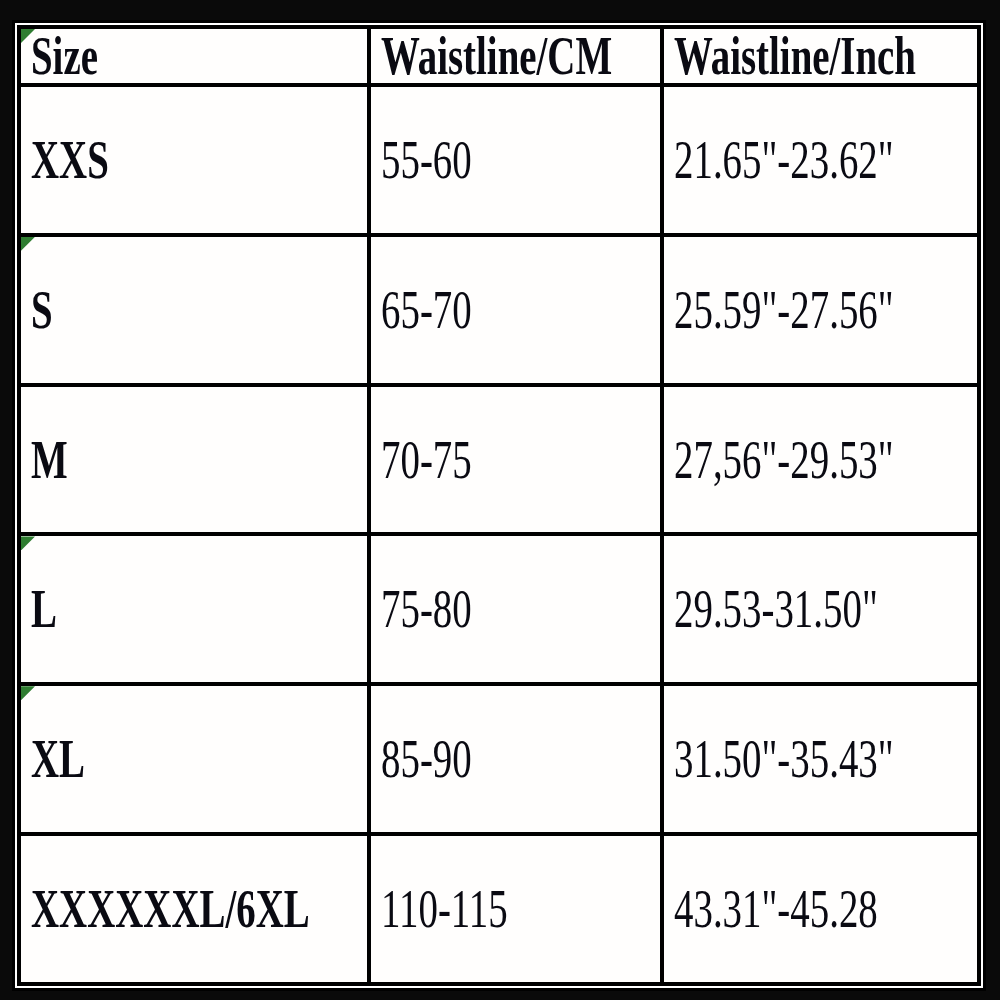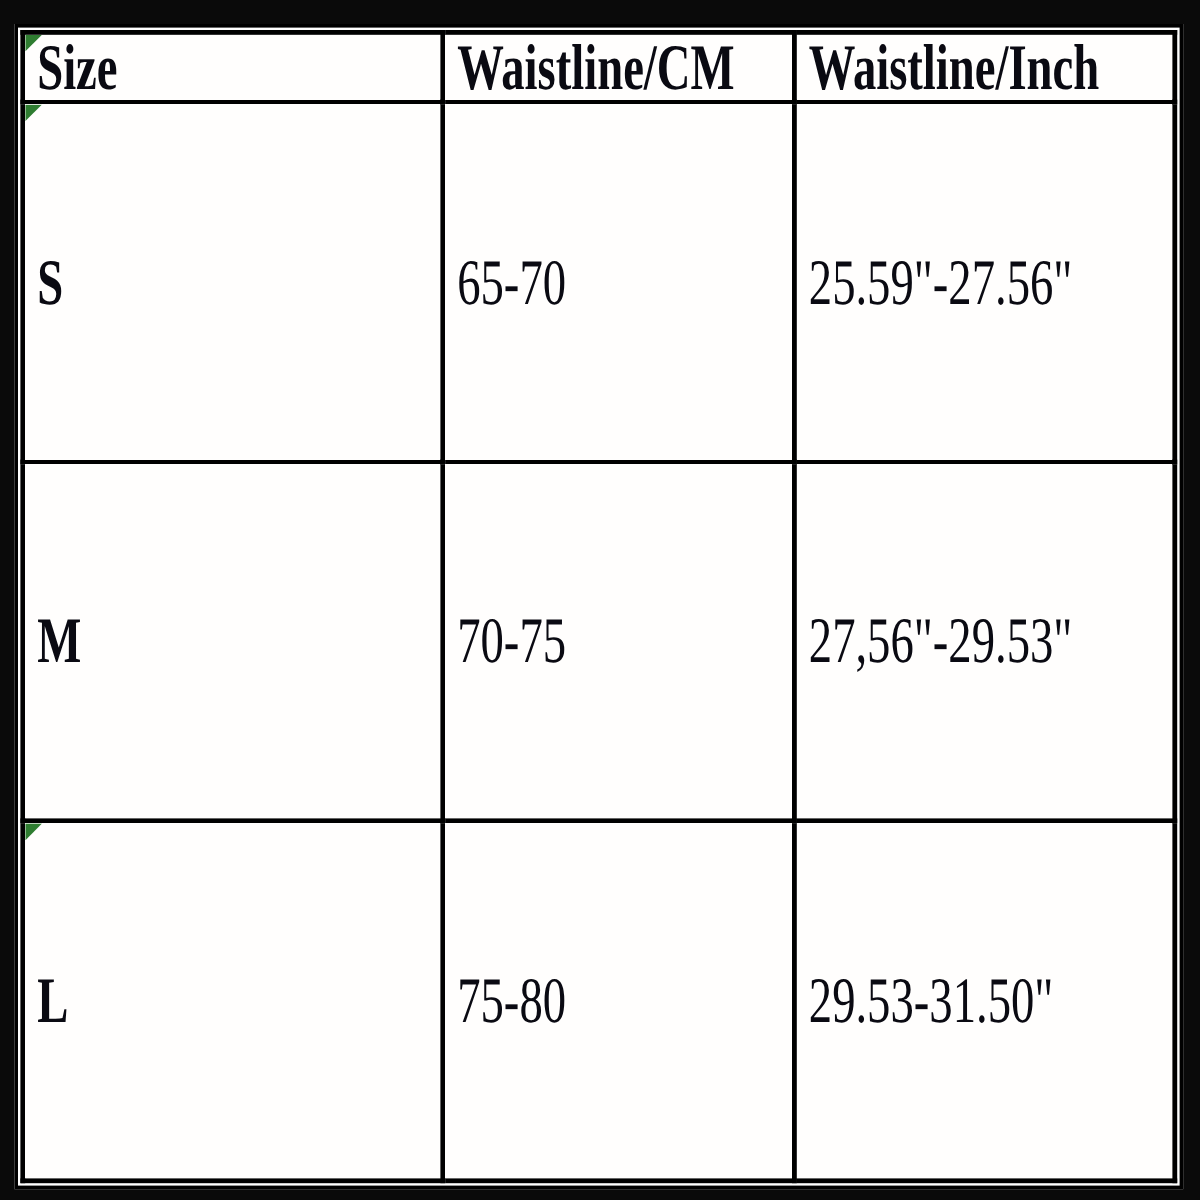--- a/index.html
+++ b/index.html
@@ -83,20 +83,32 @@
           </th>
           <th>
             <span class="ct">Waistline/CM</span>
           </th>
           <th>
             <span class="ct">Waistline/Inch</span>
           </th>
         </tr>
       </thead>
       <tbody id="tbody">
+  <tr>
+    <td class="bold">
+      
+      <span class="ct">XXS</span>
+    </td>
+    <td>
+      <span class="ct">55-60</span>
+    </td>
+    <td>
+      <span class="ct">21.65"-23.62"</span>
+    </td>
+  </tr>
 
 
   <tr>
     <td class="bold">
       <span class="flag"></span>
       <span class="ct">S</span>
     </td>
     <td>
       <span class="ct">65-70</span>
     </td>
@@ -124,21 +136,45 @@
       <span class="ct">L</span>
     </td>
     <td>
       <span class="ct">75-80</span>
     </td>
     <td>
       <span class="ct">29.53-31.50"</span>
     </td>
   </tr>
 
+  <tr>
+    <td class="bold">
+      <span class="flag"></span>
+      <span class="ct">XL</span>
+    </td>
+    <td>
+      <span class="ct">85-90</span>
+    </td>
+    <td>
+      <span class="ct">31.50"-35.43"</span>
+    </td>
+  </tr>
 
 
 
 
 
+  <tr>
+    <td class="bold">
+      
+      <span class="ct">XXXXXXL/6XL</span>
+    </td>
+    <td>
+      <span class="ct">110-115</span>
+    </td>
+    <td>
+      <span class="ct">43.31"-45.28</span>
+    </td>
+  </tr>
 </tbody>
     </table>
   </div>
 </div>
 
 </body></html>

